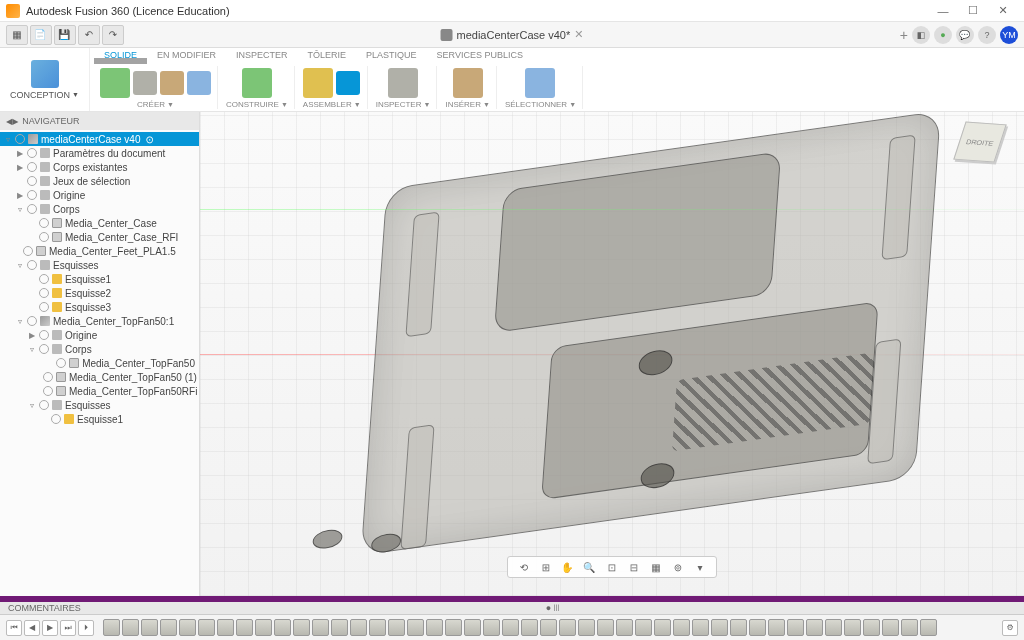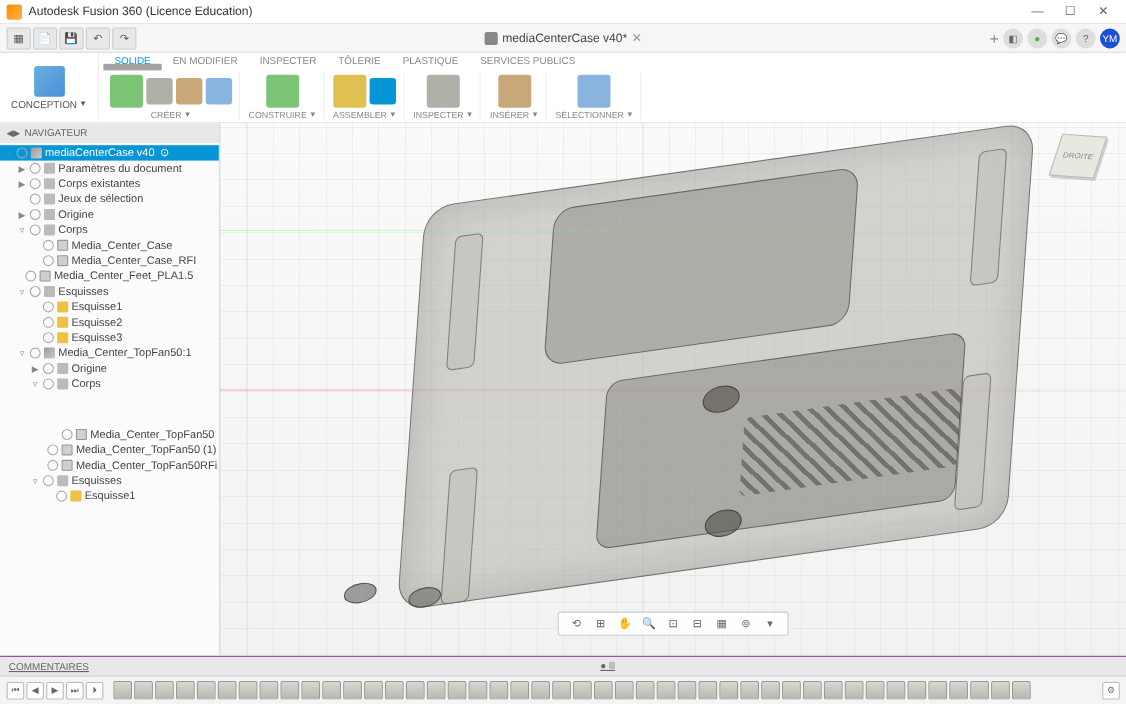--- a/index.html
+++ b/index.html
@@ -80,21 +80,21 @@
 
 
 .viewcube { position: absolute; right: 14px; top: 10px; width: 50px; height: 50px; }
 .viewcube .cube { width: 40px; height: 40px; background: #e8e8e0; border: 1px solid #bbb; transform: rotate(18deg) skewY(-14deg); font-size:7px; color:#888; display:flex; align-items:center; justify-content:center; box-shadow: 2px 2px 0 #ccc; }
 
 
 .viewbar { position: absolute; bottom: 18px; left: 50%; transform: translateX(-50%); height: 22px; background: rgba(255,255,255,0.9); border: 1px solid #ccc; border-radius: 3px; display: flex; align-items: center; gap: 6px; padding: 0 8px; font-size: 10px; color: #666; z-index:10;}
 .viewbar .vb { width: 16px; height: 16px; display:flex; align-items:center; justify-content:center; }
 
 
-.comments { height: 18px; background: #e8e8e8; border-top: 1px solid #701a75; font-size: 9px; color: #666; display: flex; align-items: center; padding: 0 8px; gap: 8px; text-decoration: underline; }
+.comments { height: 18px; background: #e8e8e8; border-top: 6px solid #701a75; font-size: 9px; color: #666; display: flex; align-items: center; padding: 0 8px; gap: 8px; }
 
 
 .timeline { height: 26px; background: #f4f4f4; border-top: 1px solid #ccc; display: flex; align-items: center; padding: 0 6px; gap: 3px; }
 .timeline .tbtn { width: 16px; height: 16px; background: #fff; border: 1px solid #bbb; border-radius: 2px; font-size:8px; color:#666; display:flex; align-items:center; justify-content:center;}
 .timeline .feat { width: 17px; height: 17px; background: linear-gradient(#d8d8d0,#b8b8b0); border: 1px solid #999; border-radius: 2px; flex-shrink:0;}
 .timeline .features { display: flex; gap: 2px; overflow: hidden; flex: 1; margin-left: 6px;}
 .caret{font-size:7px;}
 </style>
 </head>
 <body>
@@ -308,21 +308,21 @@
           <span class="eye"></span>
           <span class="ficon folder"></span>
           <span>Origine</span>
         </div>
         <div class="node" style="padding-left: 28px;">
           <span class="tri">▿</span>
           <span class="eye"></span>
           <span class="ficon folder"></span>
           <span>Corps</span>
         </div>
-        <div class="node" style="padding-left: 48px; margin-top: 32px;">
+        <div class="node" style="padding-left: 48px;">
           <span class="tri"></span>
           <span class="eye"></span>
           <span class="ficon body"></span>
           <span>Media_Center_TopFan50</span>
         </div>
         <div class="node" style="padding-left: 40px;">
           <span class="tri"></span>
           <span class="eye"></span>
           <span class="ficon body"></span>
           <span>Media_Center_TopFan50 (1)</span>

